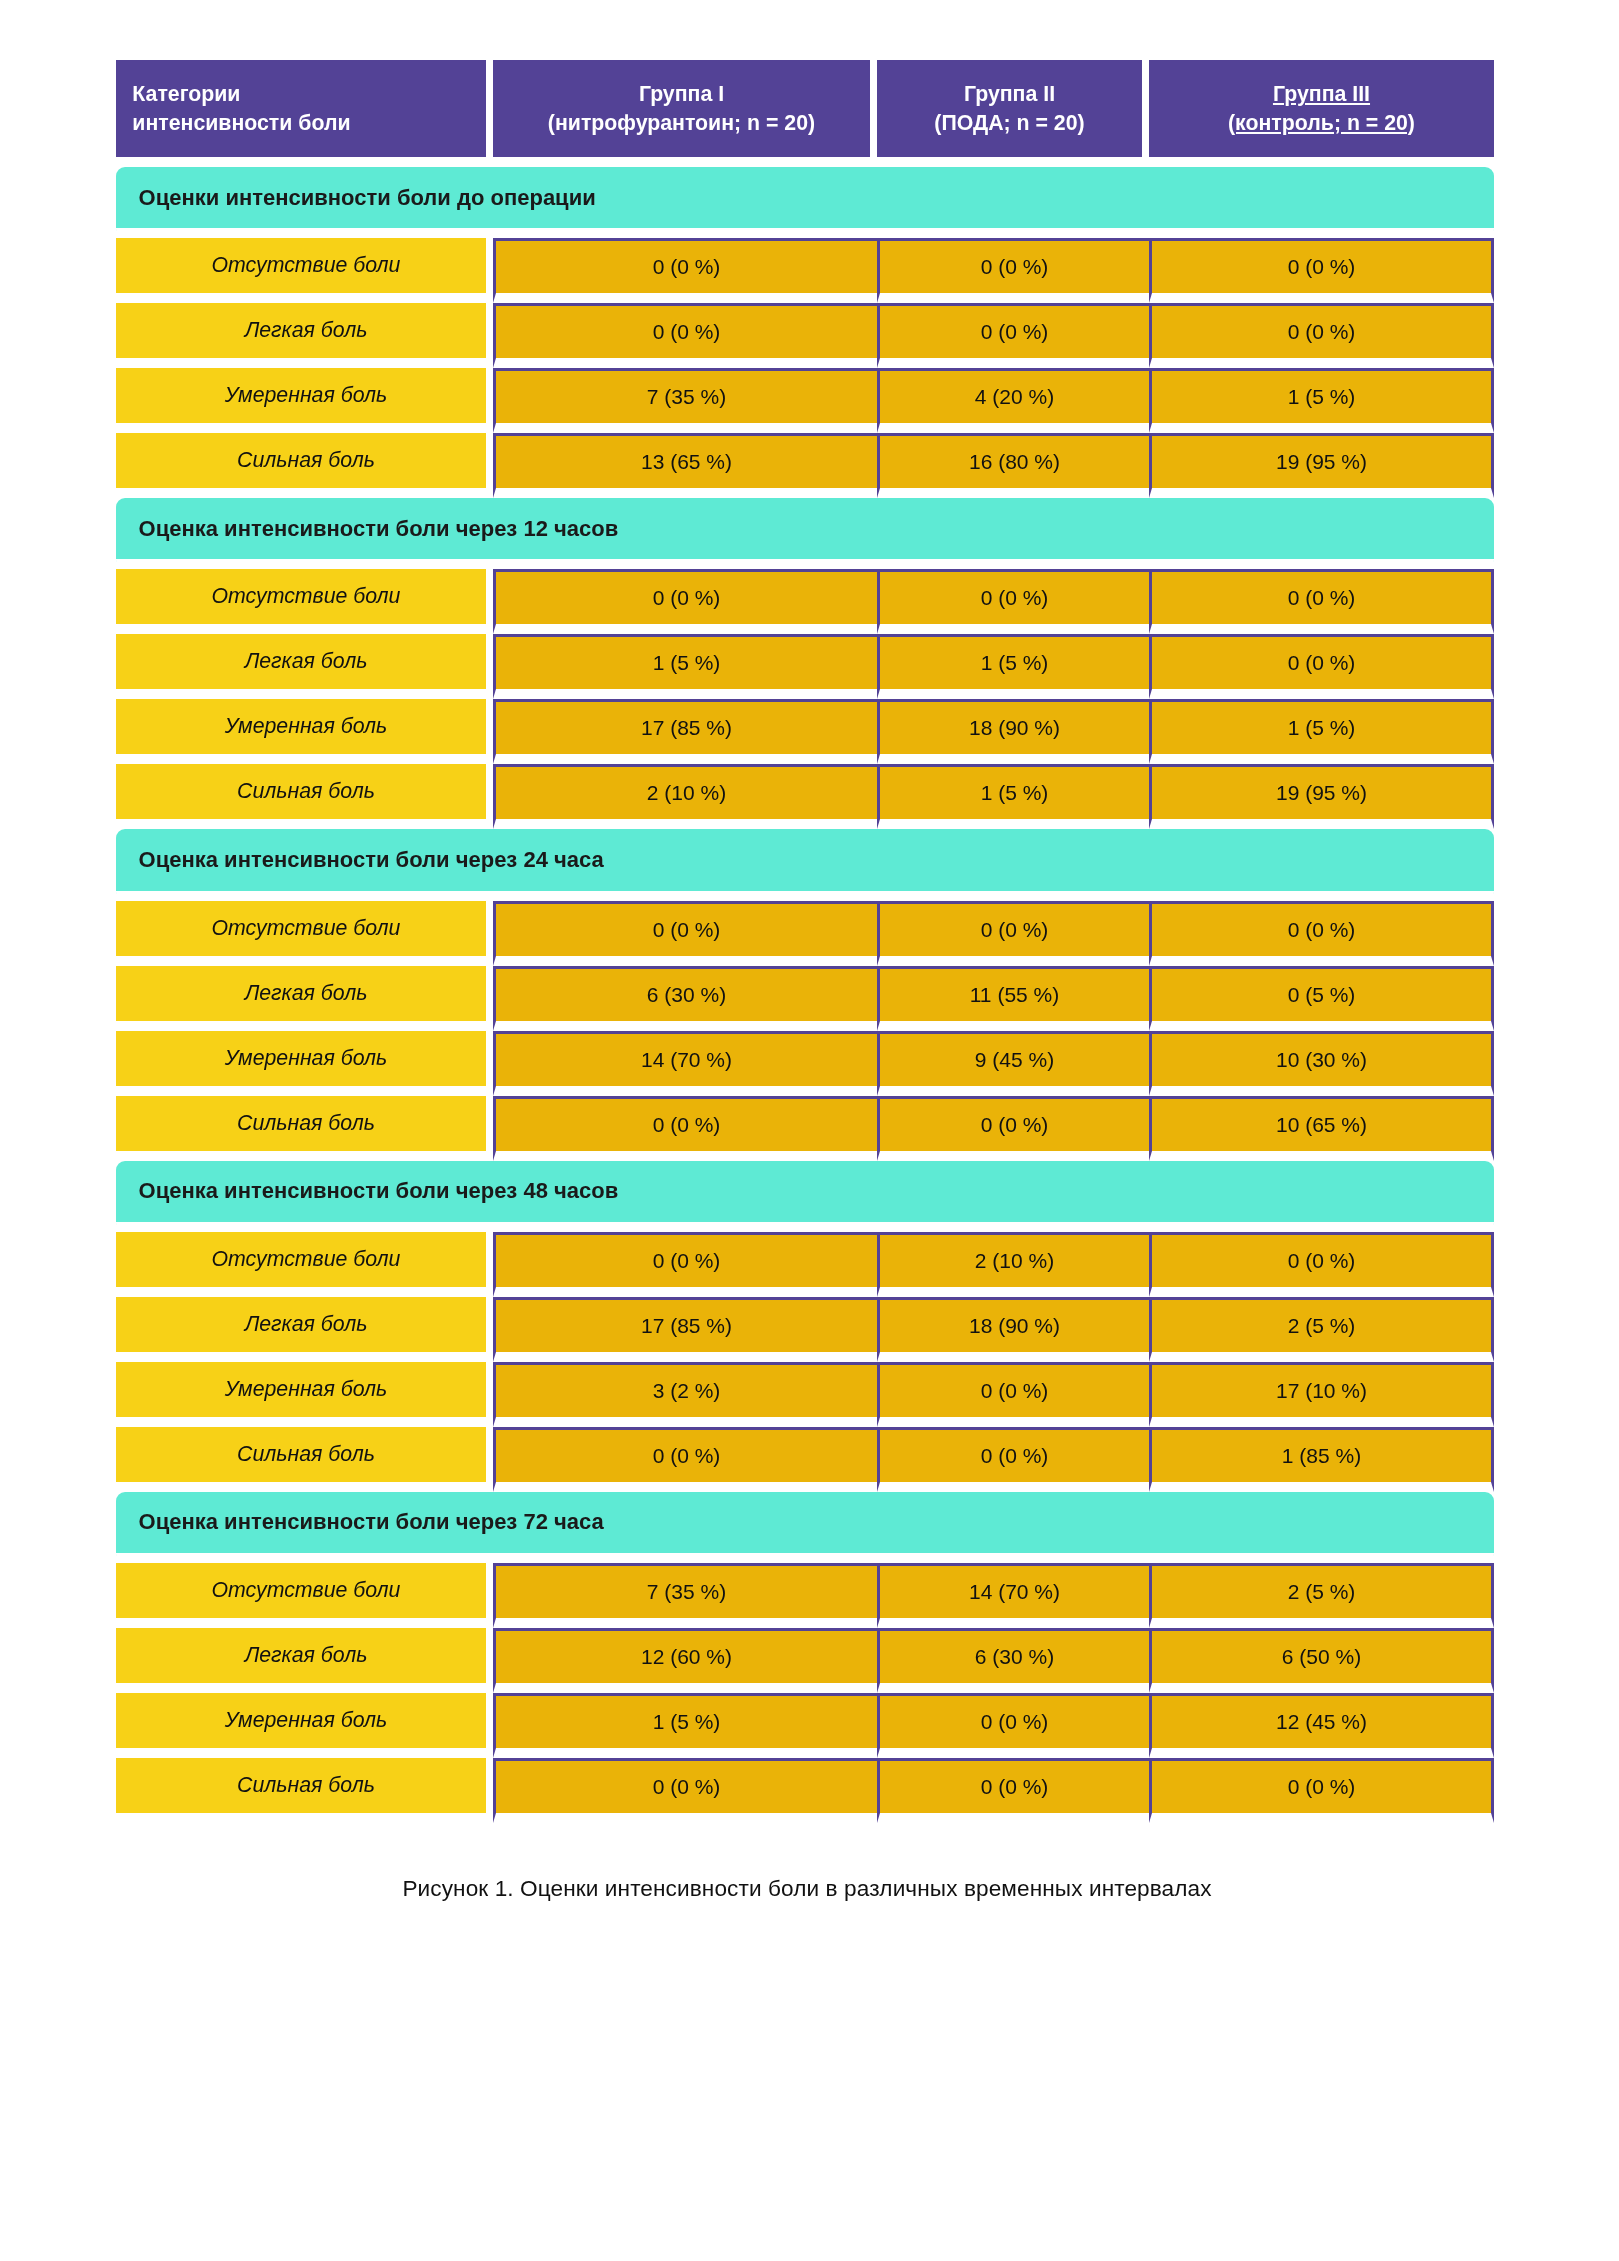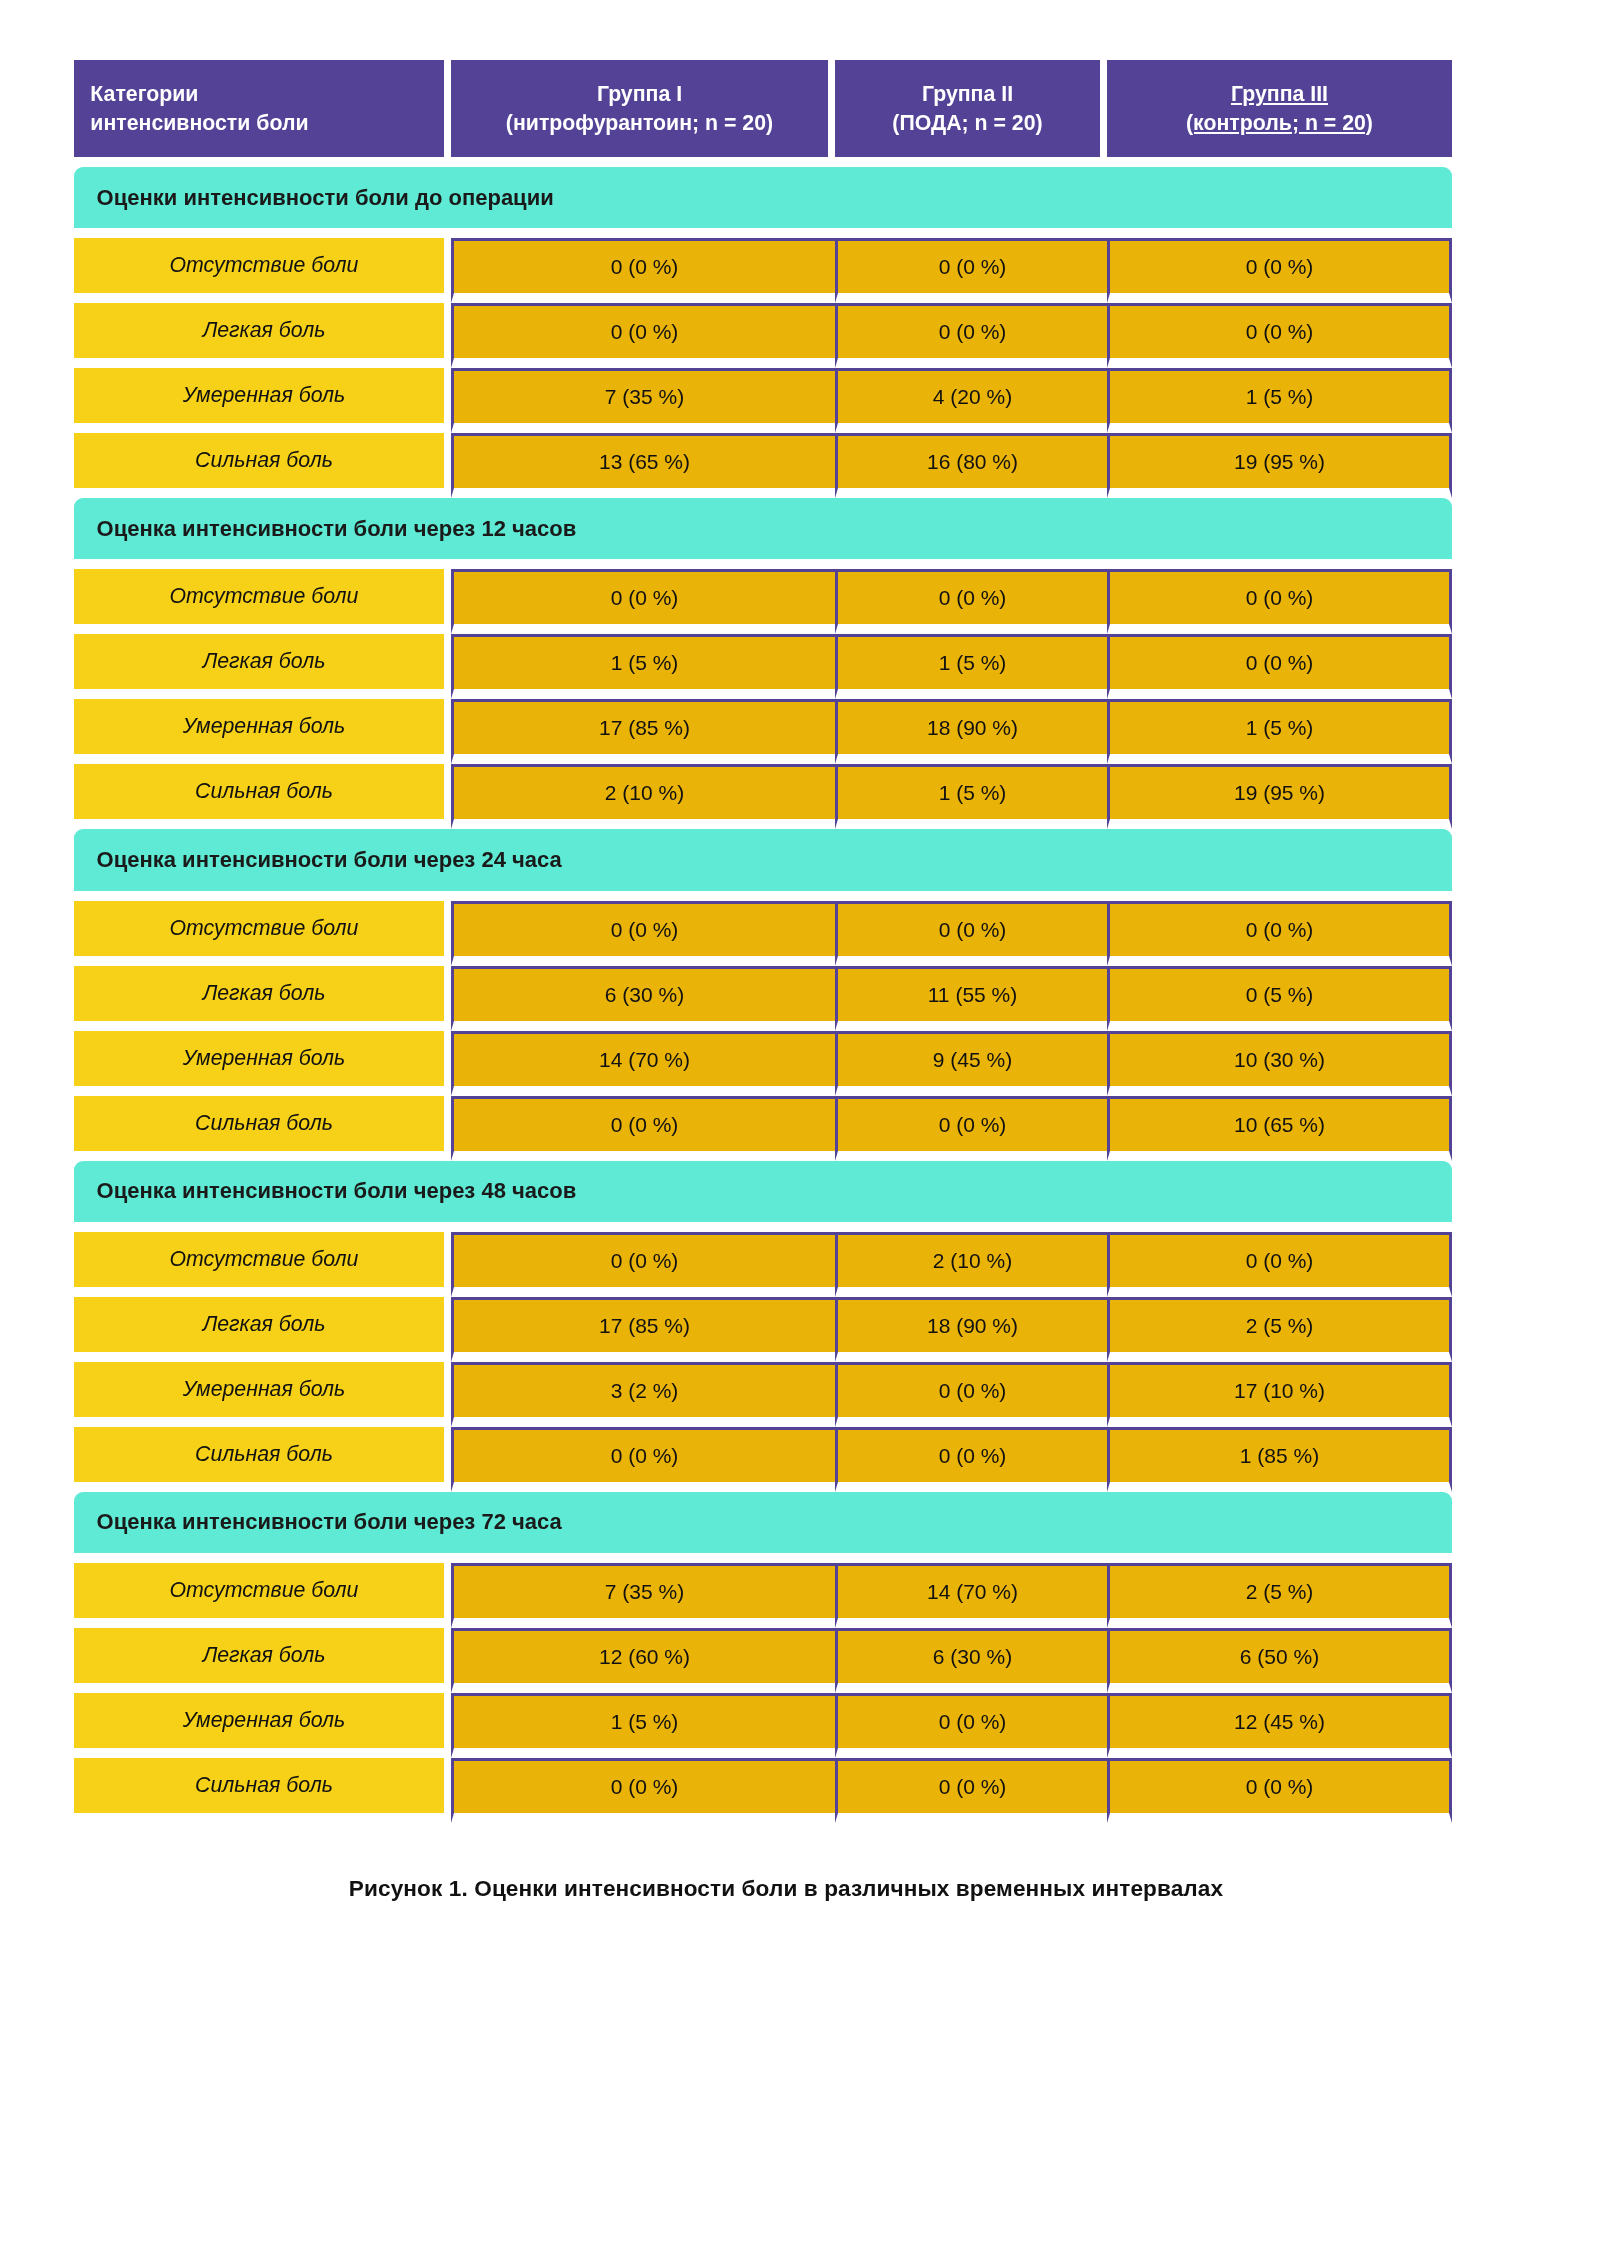--- a/index.html
+++ b/index.html
@@ -12,21 +12,21 @@
     height: 2261px;
     font-family: "Liberation Sans", sans-serif;
     -webkit-font-smoothing: antialiased;
   }
 
   .page {
     position: relative;
     width: 1619px;
     height: 2261px;
     box-sizing: border-box;
-    padding: 60px 121px 0 74px;
+    padding: 60px 121px 0 116px;
   }
 
   
   .pain-table {
     width: 1377px;
     border-collapse: separate;
     border-spacing: 0;
     table-layout: fixed;
   }
 
@@ -99,21 +99,21 @@
     padding: 0 6.3px;
   }
   .cell-val.last { border-right-width: 3.1px; }
   .cell-val.mid  { border-left-width: 3.1px; }
 
   
   .caption {
     margin-top: 53px;
     text-align: center;
     font-size: 22.6px;
-    font-weight: bold;
+    font-weight: normal;
     color: #111111;
     letter-spacing: 0.1px;
   }
 </style>
 </head>
 <body>
 
 <div class="page">
 
   <table class="pain-table">

